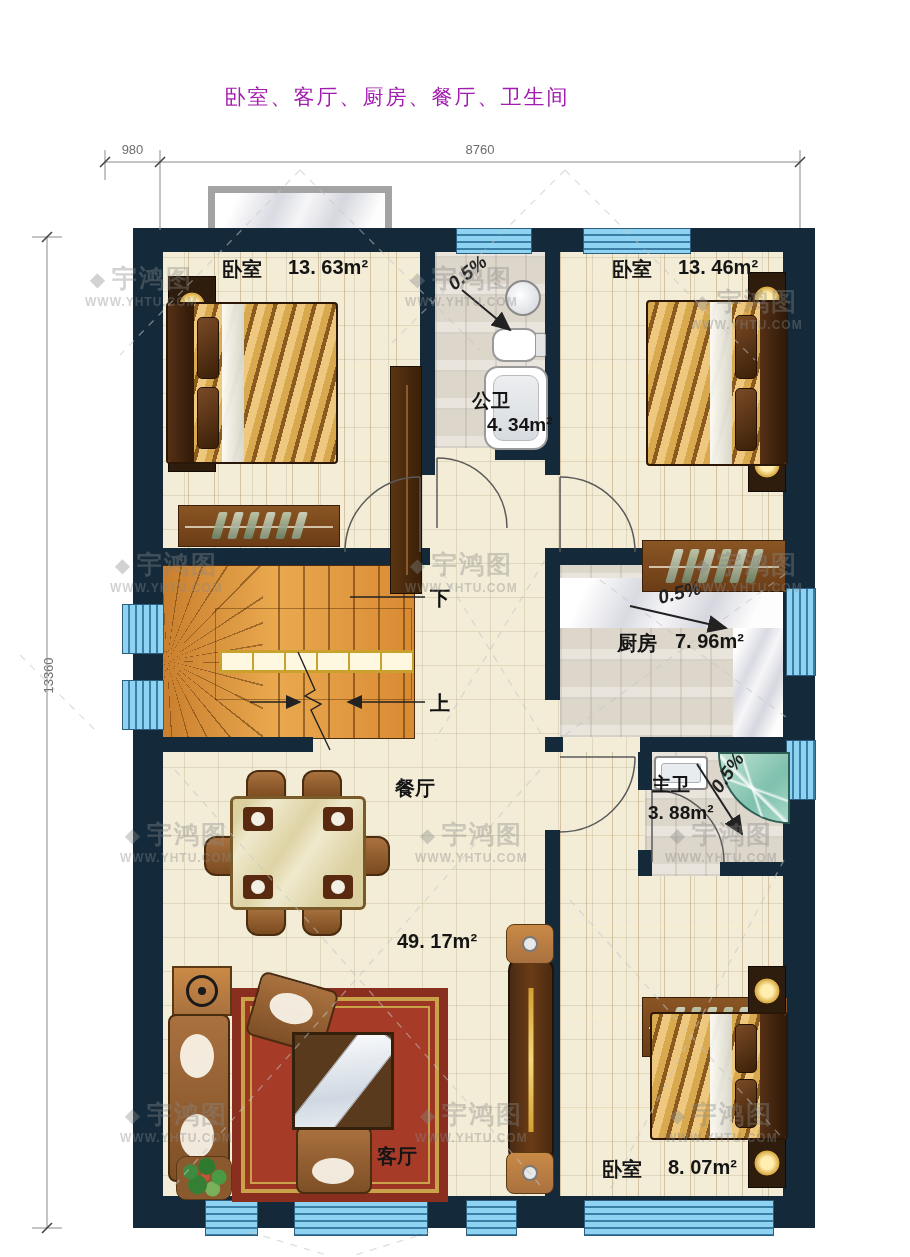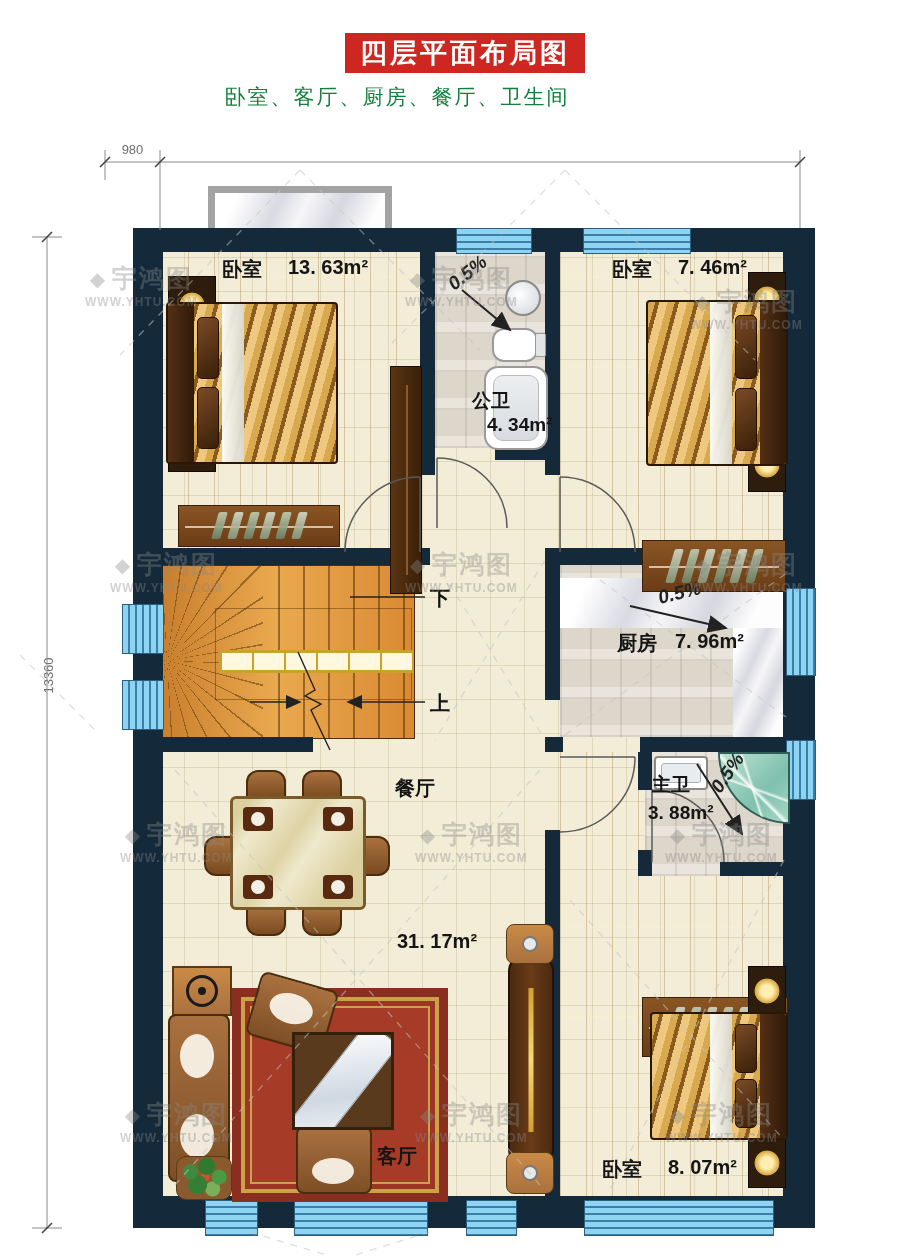--- a/index.html
+++ b/index.html
@@ -4,21 +4,21 @@
 <style>
   html,body{margin:0;padding:0;background:#fff;}
   .page{position:relative;width:910px;height:1257px;background:#fff;overflow:hidden;
         font-family:"Liberation Sans","DejaVu Sans",sans-serif;}
   .abs{position:absolute;}
 
   
   .title-box{left:345px;top:33px;width:240px;height:40px;background:#ce2721;color:#fff;
     display:flex;align-items:center;justify-content:center;font-size:27px;font-weight:bold;
     letter-spacing:3px;}
-  .subtitle{left:0;top:83px;width:794px;text-align:center;color:#15803d;font-size:21px;
+  .subtitle{left:0;top:83px;width:794px;text-align:center;color:#a21caf;font-size:21px;
     font-weight:500;letter-spacing:2px;}
 
   
   .dim-text{color:#6e6e6e;font-size:13px;text-align:center;}
   .dim-left{transform:rotate(-90deg);}
 
   
   .floor-cream{background:#f3edd7;
     background-image:repeating-linear-gradient(0deg,rgba(150,140,95,.22) 0 1px,transparent 1px 34px),
                      repeating-linear-gradient(90deg,rgba(150,140,95,.22) 0 1px,transparent 1px 34px);}
@@ -123,24 +123,24 @@
   .wm{display:flex;flex-direction:column;align-items:center;color:rgba(138,138,138,.38);pointer-events:none;}
   .wm .b1{display:flex;align-items:center;gap:5px;font-size:25px;font-weight:bold;letter-spacing:2px;}
   .wm .dia{font-size:20px;}
   .wm .b2{font-size:12px;font-weight:bold;letter-spacing:1px;}
 </style>
 </head>
 <body>
 
 <div class="page">
 
-  <div class="abs title-box">四层平面布局图</div>
   <div class="abs subtitle">卧室、客厅、厨房、餐厅、卫生间</div>
 
   <div class="abs dim-text" style="left:105px;top:142px;width:55px;">980</div>
+  <div class="abs dim-text" style="left:160px;top:142px;width:640px;">8760</div>
   <div class="abs dim-text dim-left" style="left:8px;top:668px;width:80px;">13360</div>
 
   <div class="abs balcony marble" style="left:208px;top:186px;width:170px;height:64px;"></div>
 
   <div class="abs floor-cream" style="left:150px;top:250px;width:650px;height:960px;"></div>
   <div class="abs floor-wood" style="left:162px;top:252px;width:258px;height:296px;"></div>
   <div class="abs floor-bath" style="left:435px;top:252px;width:110px;height:196px;"></div>
   <div class="abs floor-wood" style="left:560px;top:252px;width:226px;height:296px;"></div>
   <div class="abs stairs-wood stairs" style="left:162px;top:565px;width:251px;height:172px;">
     <div class="fan"></div>
@@ -356,37 +356,37 @@
       <path d="M298,652 L315,690 L305,696 L321,704 L311,710 L330,750" stroke-width="1.4"></path>
     </g>
   </svg>
 
   <div class="abs room-label" style="left:222px;top:256px;">
     <span>卧室</span>
     <span>13. 63m²</span>
   </div>
   <div class="abs room-label" style="left:612px;top:256px;">
     <span>卧室</span>
-    <span>7. 46m²</span>
+    <span>13. 46m²</span>
   </div>
   <div class="abs room-label small" style="left:472px;top:388px;">
     <span>公卫</span>
   </div>
   <div class="abs room-label small" style="left:487px;top:414px;">
     <span>4. 34m²</span>
   </div>
   <div class="abs room-label" style="left:617px;top:630px;gap:18px;">
     <span>厨房</span>
     <span>7. 96m²</span>
   </div>
   <div class="abs room-label" style="left:395px;top:775px;">
     <span>餐厅</span>
   </div>
   <div class="abs room-label" style="left:397px;top:930px;">
-    <span>31. 17m²</span>
+    <span>49. 17m²</span>
   </div>
   <div class="abs room-label" style="left:377px;top:1143px;">
     <span>客厅</span>
   </div>
   <div class="abs room-label small" style="left:652px;top:772px;">
     <span>主卫</span>
   </div>
   <div class="abs room-label small" style="left:648px;top:802px;">
     <span>3. 88m²</span>
   </div>

